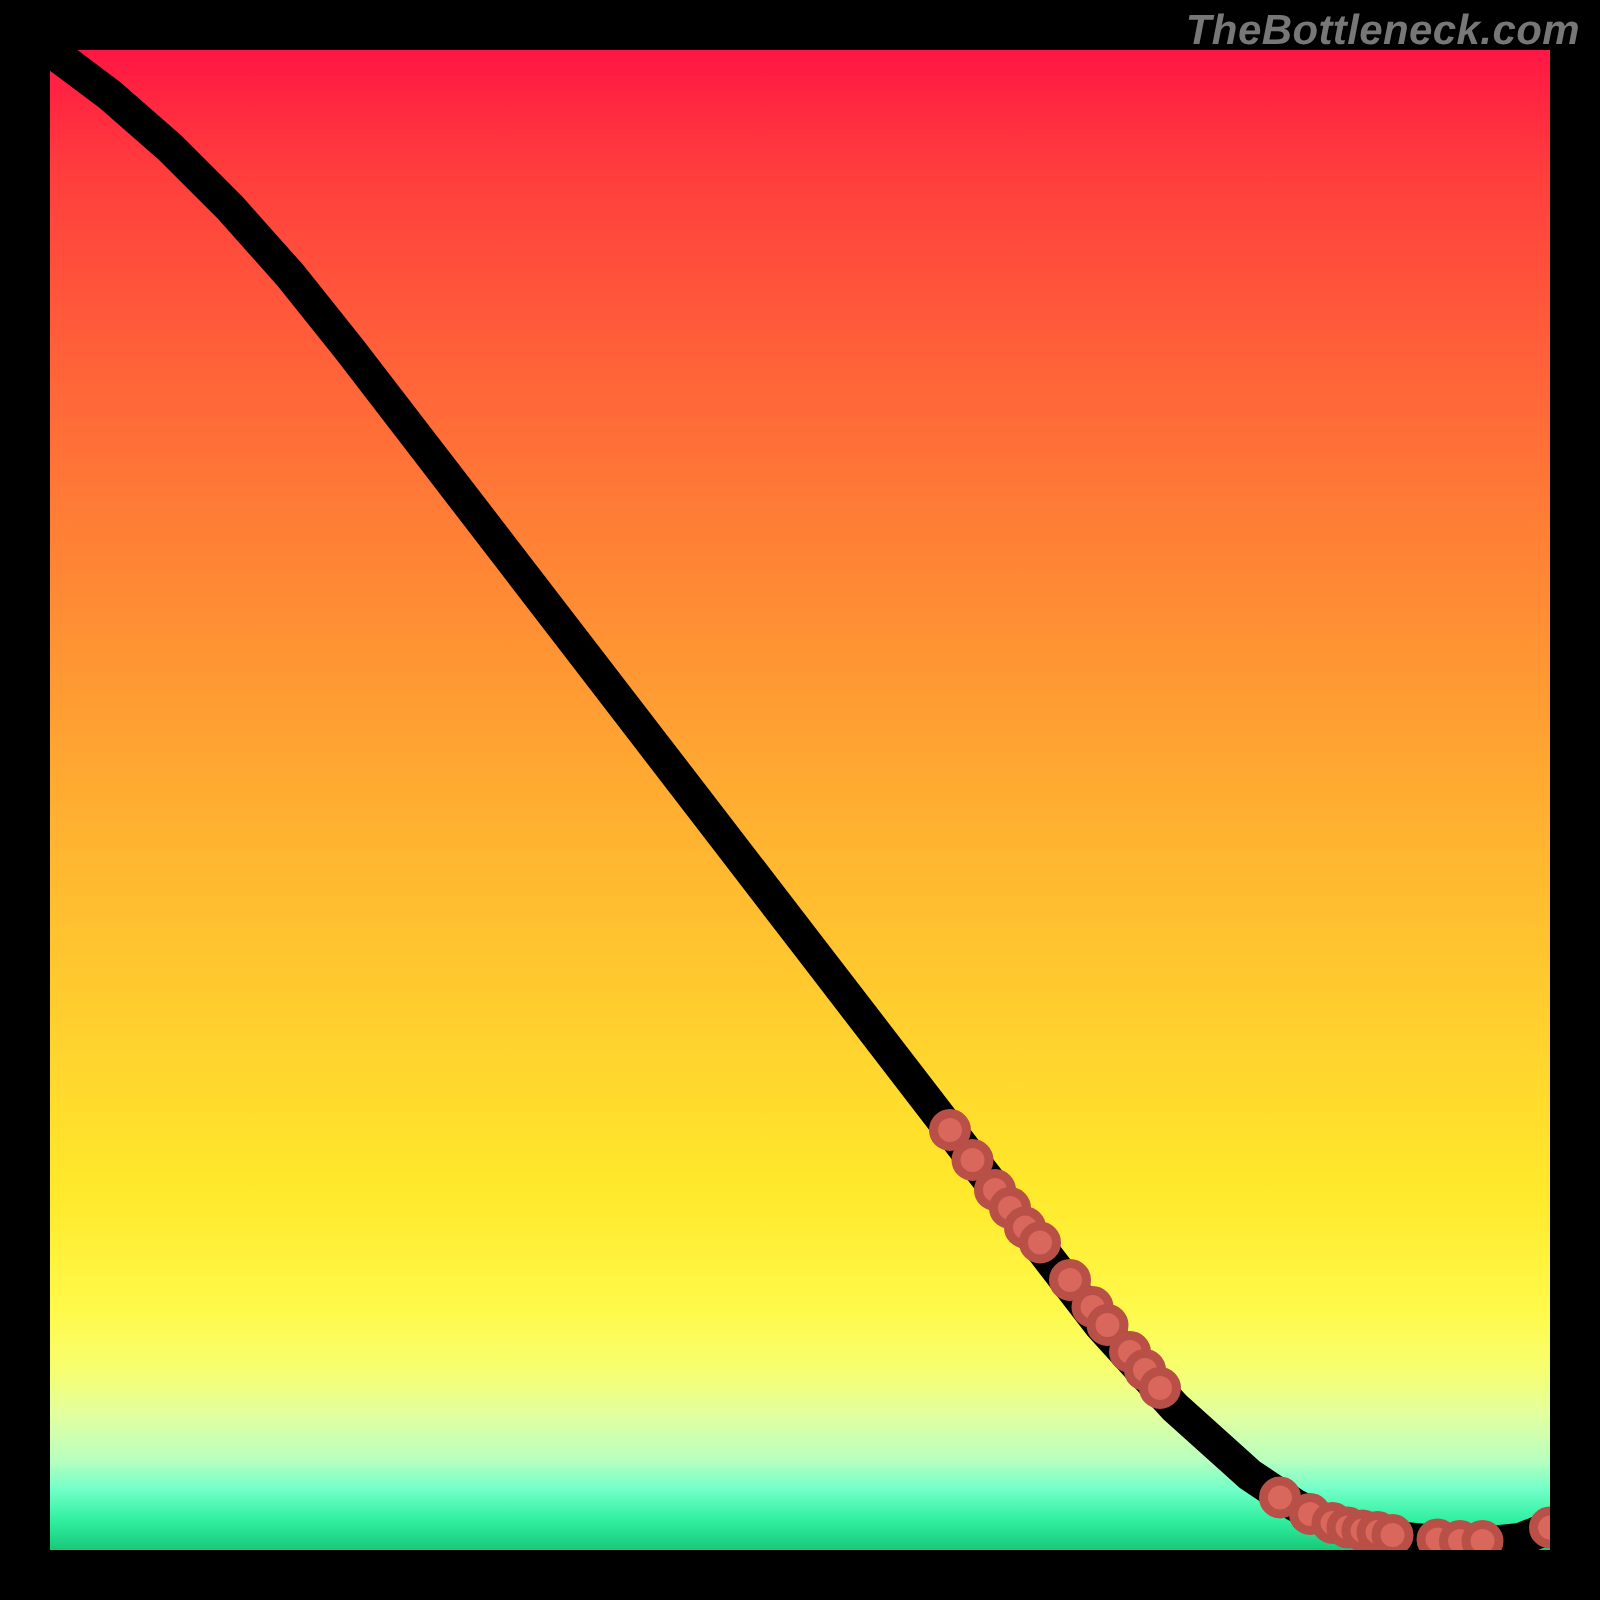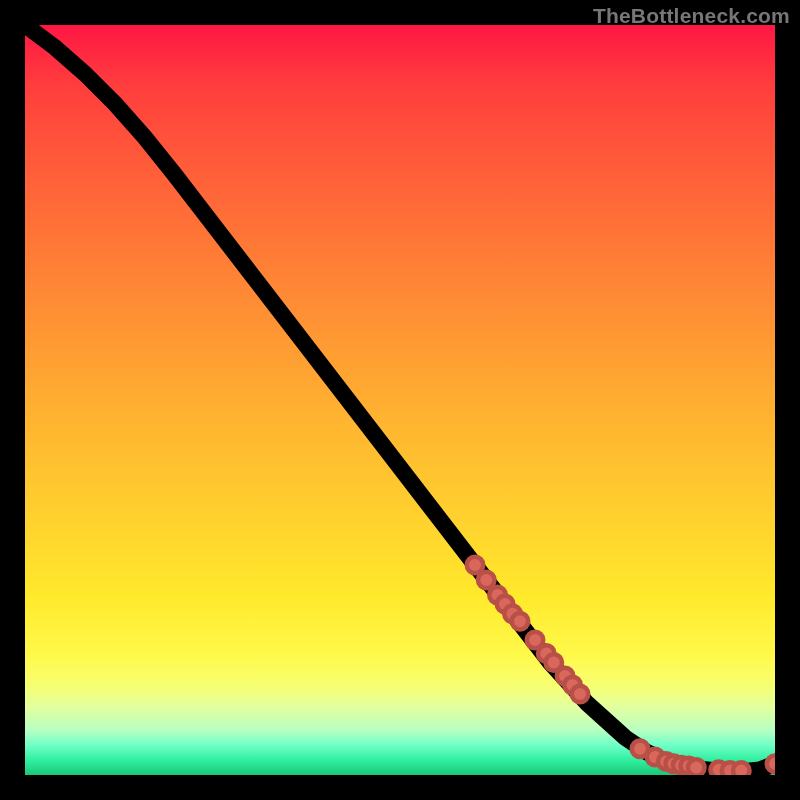--- a/index.html
+++ b/index.html
@@ -65,20 +65,21 @@
   }
   .watermark {
     position: absolute;
     top: 4px;
     right: 10px;
     color: #777;
     font-size: 21px;
     font-weight: 600;
     letter-spacing: 0.2px;
     user-select: none;
+    font-style: italic;
   }
 </style>
 </head>
 <body>
 
 <div class="stage">
   <div class="watermark">TheBottleneck.com</div>
   <div class="plot">
     <div class="gradient"></div>
     <svg class="curve-svg" viewBox="0 0 100 100" preserveAspectRatio="none">

